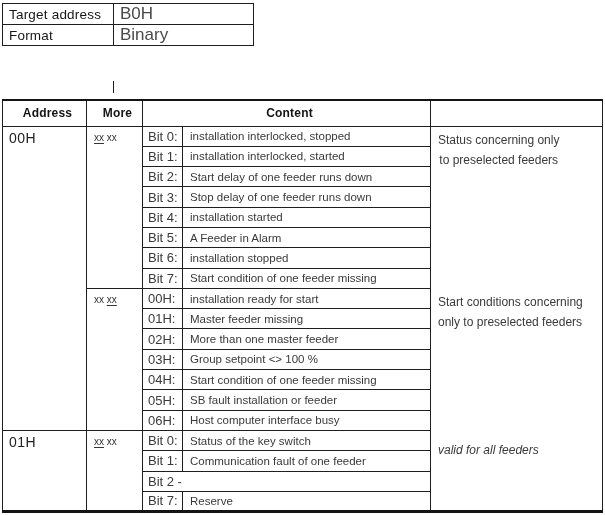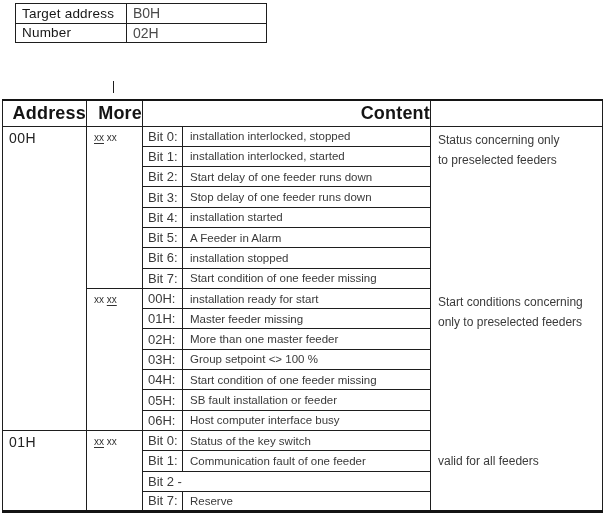--- a/index.html
+++ b/index.html
@@ -3,58 +3,58 @@
 <meta charset="utf-8">
 <style>
   * { margin:0; padding:0; box-sizing:border-box; }
   html,body { background:#ffffff; }
   body { width:605px; height:515px; font-family:"Liberation Sans", sans-serif; overflow:hidden; }
   .page { position:relative; width:605px; height:515px; background:#ffffff; }
 
   table { border-collapse:collapse; }
 
   
-  .info-table { position:absolute; top:3px; left:2px;margin-left:13px; }
+  .info-table { position:absolute; top:3px; left:2px; }
   .info-table td { border:1px solid #1e1e1e; height:19.5px; vertical-align:middle; }
   .info-table td.lbl { width:111px; font-size:13.5px; color:#161616; padding-left:6px; letter-spacing:.2px; }
-  .info-table td.val { width:140px; font-size:14px; color:#4a4a4a; padding-left:6px; }
+  .info-table td.val { width:140px; font-size:17px; color:#4a4a4a; padding-left:6px; }
   .tick { position:absolute; left:113px; top:81px; width:1px; height:12px; background:#1e1e1e; }
 
   
   .main-table { position:absolute; top:99px; left:2px; table-layout:fixed; width:600px;
                 border-top:2px solid #141414; border-bottom:3px solid #141414; }
   .main-table th, .main-table td { border:1px solid #1e1e1e; overflow:hidden; }
   .main-table thead tr { height:26px; }
   .main-table tbody tr { height:20.3px; }
-  .main-table th { text-align:right; font-size:18px; font-weight:bold; color:#141414; padding-left:6px; vertical-align:middle; letter-spacing:.2px; }
+  .main-table th { text-align:center; font-size:12px; font-weight:bold; color:#141414; padding-left:6px; vertical-align:middle; letter-spacing:.2px; }
   td.addr  { vertical-align:top; font-size:14px; color:#222; padding:3px 0 0 6px; letter-spacing:.5px; }
   td.byte  { vertical-align:top; font-size:10px; color:#333; padding:5px 0 0 7px; white-space:nowrap; }
   td.bitkey{ font-size:13px; color:#3a3a3a; padding-left:5px; white-space:nowrap; }
   td.desc  { font-size:11.5px; color:#3a3a3a; padding-left:7px; white-space:nowrap; }
   td.notes { vertical-align:top; position:relative; }
   .u { text-decoration:underline; text-underline-offset:2px; }
   .note { position:absolute; left:7px; font-size:12px; color:#3a3a3a; line-height:20.3px; white-space:nowrap; }
-  .note.n1 { top:3px; }
+  .note.n1 { top:3px;text-align:center; }
   .note.n2 { top:165px; }
-  .note.n3 { top:324px; }
+  .note.n3 { top:313px; font-style:italic; }
 </style>
 </head>
 <body>
 
 <div class="page">
 
   <table class="info-table">
     <tbody>
       <tr>
         <td class="lbl">Target address</td>
         <td class="val">B0H</td>
       </tr>
       <tr>
-        <td class="lbl">Number</td>
-        <td class="val">02H</td>
+        <td class="lbl">Format</td>
+        <td class="val">Binary</td>
       </tr>
     </tbody>
   </table>
   <div class="tick"></div>
 
   <table class="main-table">
     <colgroup>
       <col style="width:84px">
         <col style="width:56px">
         <col style="width:40px">

